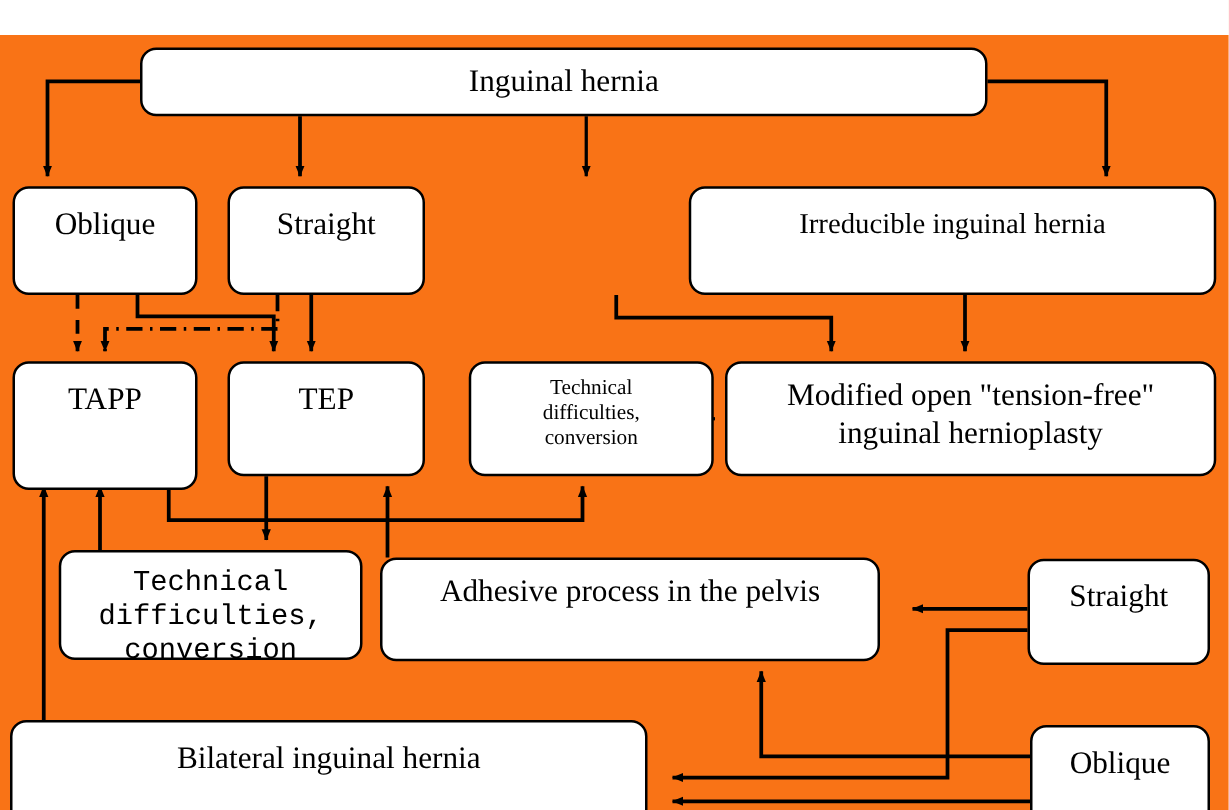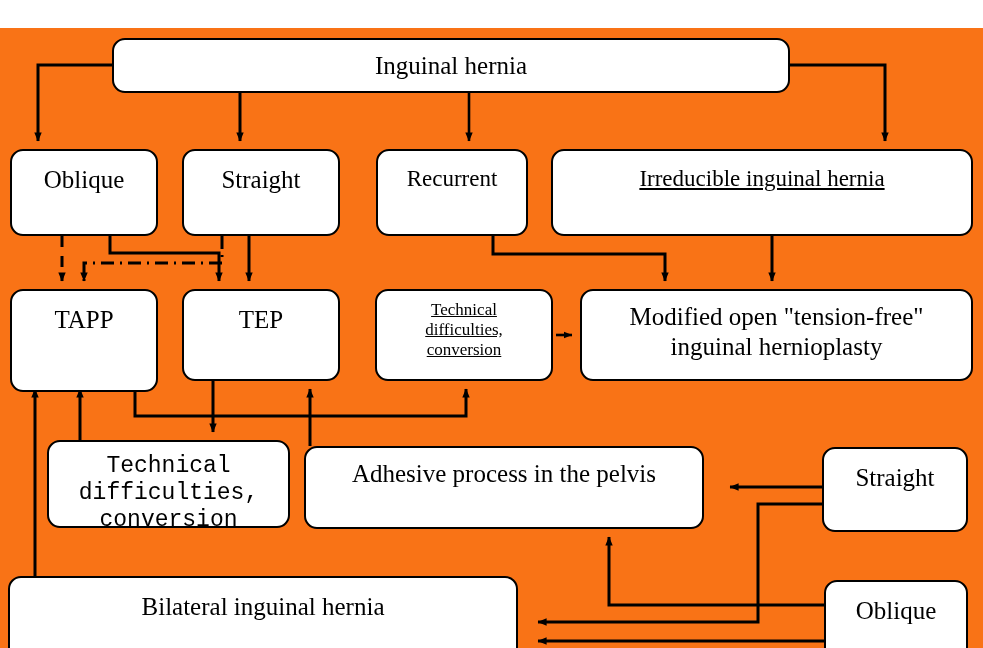--- a/index.html
+++ b/index.html
@@ -112,37 +112,34 @@
   </div>
 
   <div class="node sz-lg pad-c" style="left:10px; top:121px; width:148px; height:87px;">
     <span class="label">Oblique</span>
   </div>
 
   <div class="node sz-lg pad-c" style="left:182px; top:121px; width:158px; height:87px;">
     <span class="label">Straight</span>
   </div>
 
-  <div class="node sz-md pad-c" style="left:376px; top:121px; width:152px; height:87px;">
-    <span class="label">Recurrent</span>
-  </div>
 
-  <div class="node sz-md pad-c" style="left:551px; top:121px; width:422px; height:87px;text-decoration:underline;">
+  <div class="node sz-md pad-c" style="left:551px; top:121px; width:422px; height:87px;">
     <span class="label">Irreducible inguinal hernia</span>
   </div>
 
   <div class="node sz-lg pad-c" style="left:10px; top:261px; width:148px; height:103px;">
     <span class="label">TAPP</span>
   </div>
 
   <div class="node sz-lg pad-c" style="left:182px; top:261px; width:158px; height:92px;">
     <span class="label">TEP</span>
   </div>
 
-  <div class="node sz-sm pad-a" style="left:375px; top:261px; width:178px; height:92px;text-decoration:underline;">
+  <div class="node sz-sm pad-a" style="left:375px; top:261px; width:196px; height:92px;">
     <span class="label">Technical
 difficulties,
 conversion</span>
   </div>
 
   <div class="node sz-lg pad-b" style="left:580px; top:261px; width:393px; height:92px;">
     <span class="label">Modified open "tension-free"
 inguinal hernioplasty</span>
   </div>
 

